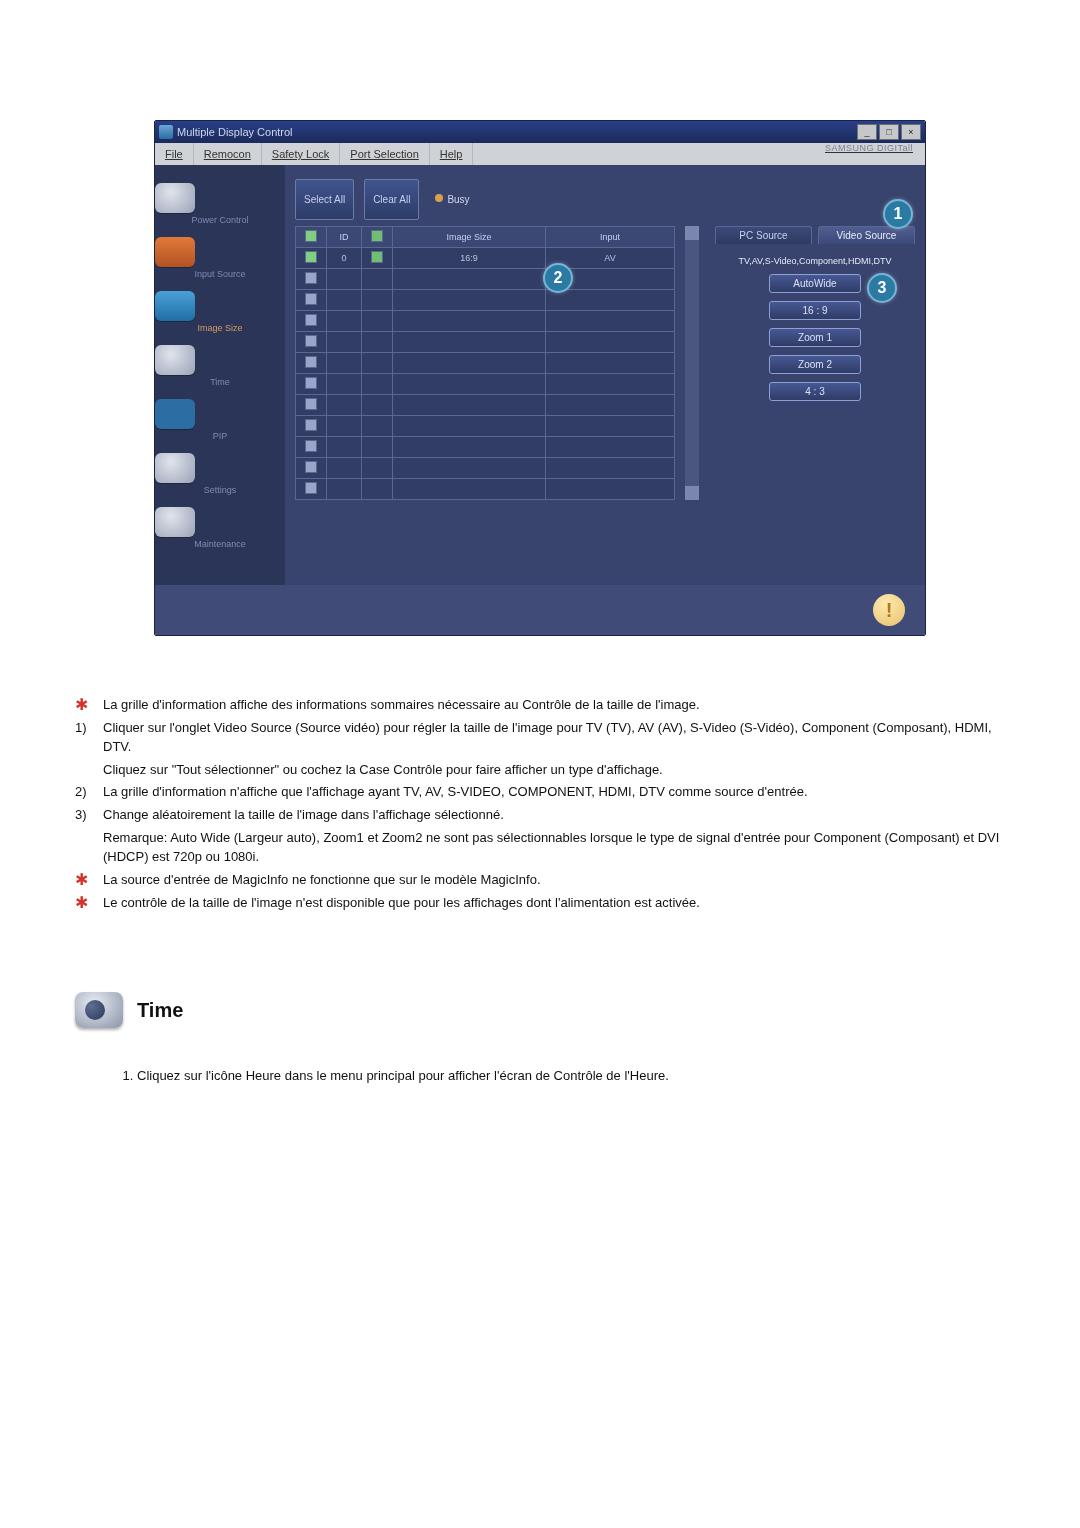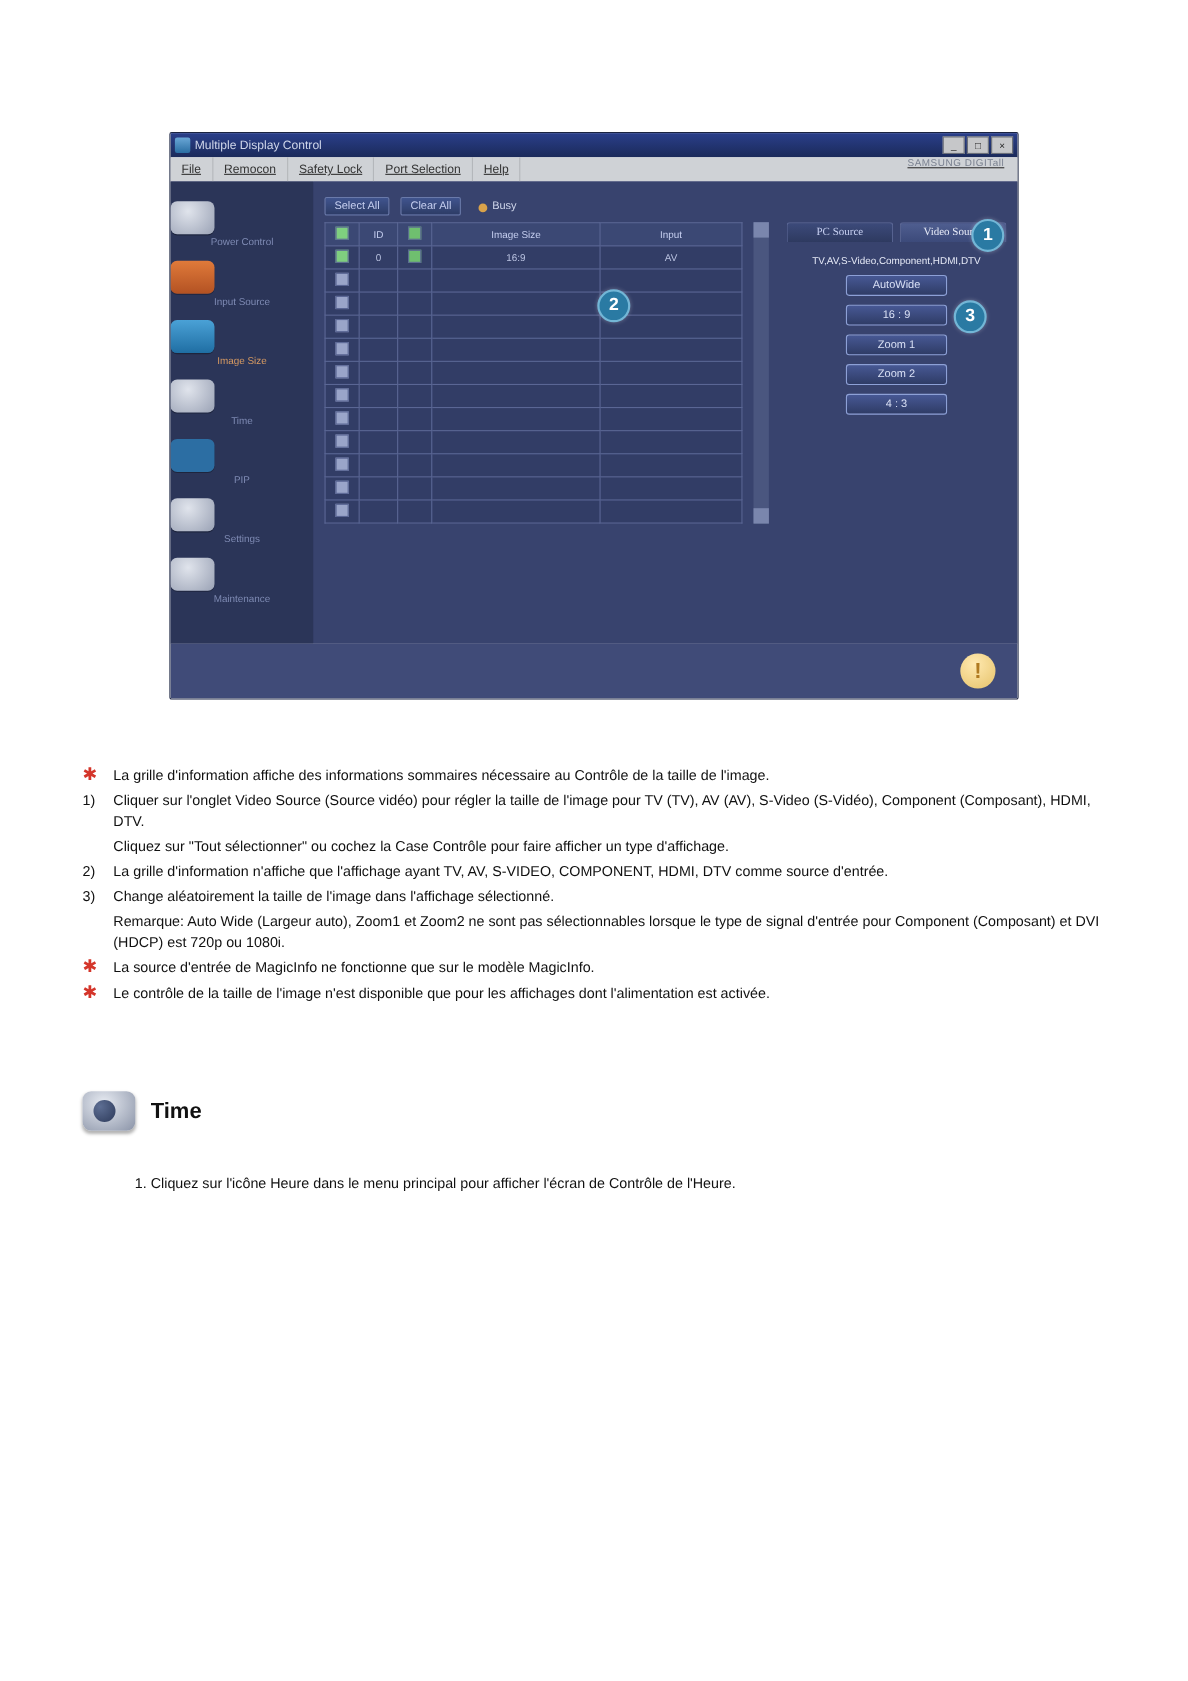--- a/index.html
+++ b/index.html
@@ -103,25 +103,25 @@
     display:flex;
     align-items:center;
     gap:10px;
     margin-bottom: 6px;
   }
   .pill-btn {
     background: linear-gradient(#40548e,#2d3c66);
     border: 1px solid #6a7aaa;
     color:#c6cff0;
     font-size: 10px;
-    padding: 2px 8px;
+    padding: 14px 8px;
     border-radius: 2px;
   }
   .busy {
-    display:flex; align-items:flex-end; gap:4px;
+    display:flex; align-items:flex-start; gap:4px;
     font-size: 10px; color:#cfd6ea;
     margin-left:6px;
   }
   .busy-dot { width:8px;height:8px;border-radius:50%;background:#d9a24a;}
   .grid-zone {
     display:flex;
     gap:10px;
   }
   .table-area {
     flex:1;
@@ -166,21 +166,20 @@
   .tab {
     flex:1;
     font-size:10px;
     color:#c6cff0;
     background:linear-gradient(#3c4a7a,#2e3a60);
     border:1px solid #5a6694;
     border-bottom:none;
     padding:3px 6px;
     text-align:center;
     border-radius: 3px 3px 0 0;
-    font-family: Liberation Serif, serif;
   }
   .tab.sel { background:linear-gradient(#4f5e90,#3c4a7a); color:#e6eaf7;}
   .mode-title {
     font-size:9px;
     color:#e6eaf7;
     text-align:center;
     margin-bottom:8px;
   }
   .size-btn {
     display:block;

